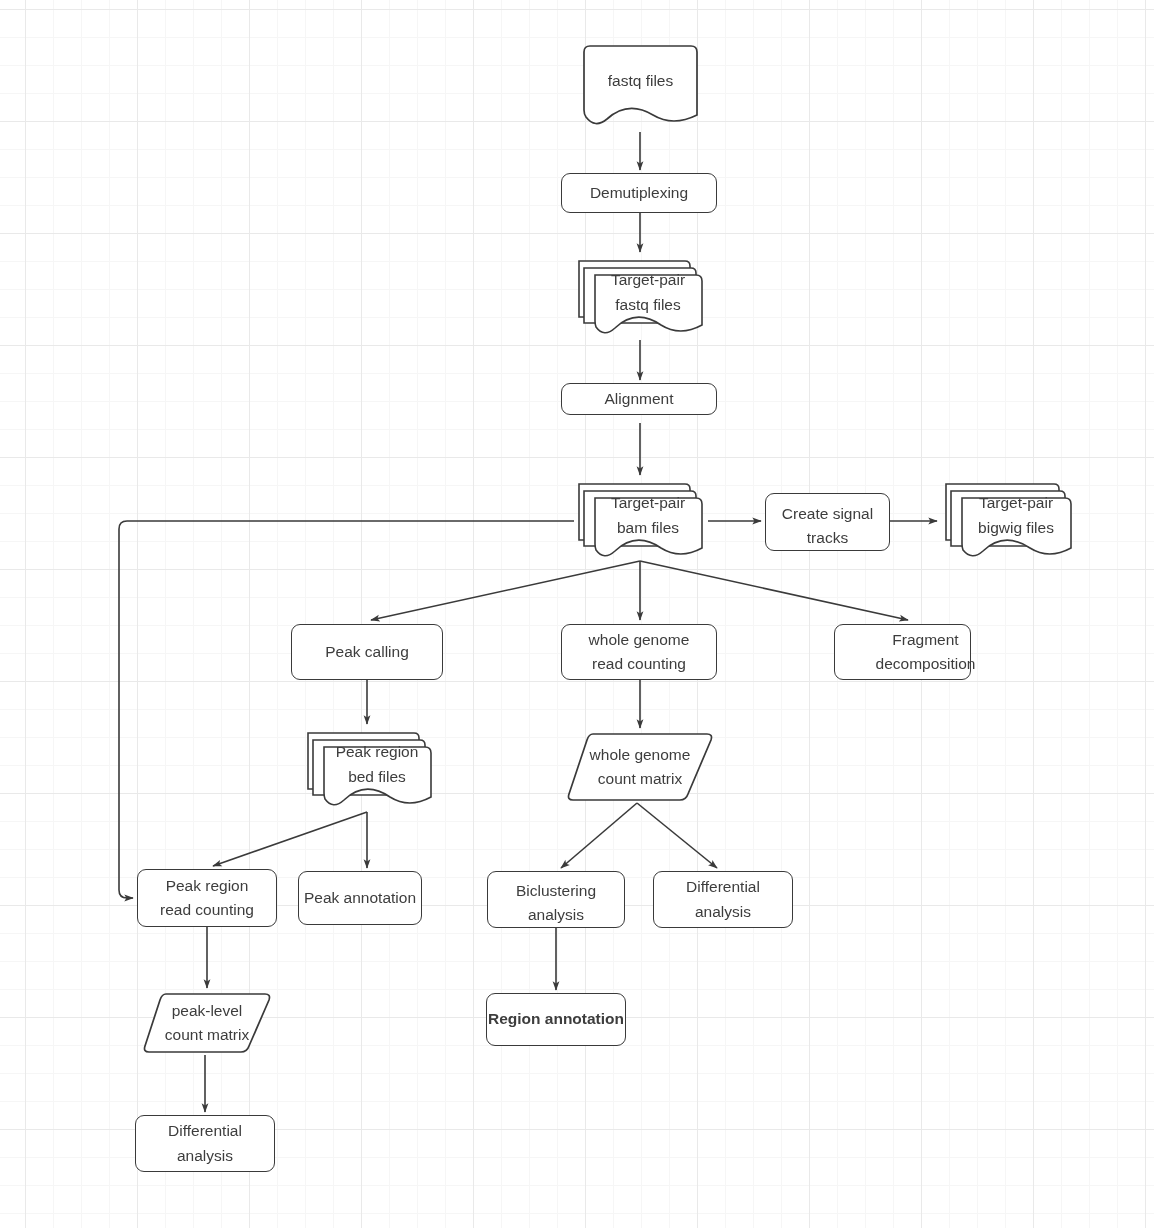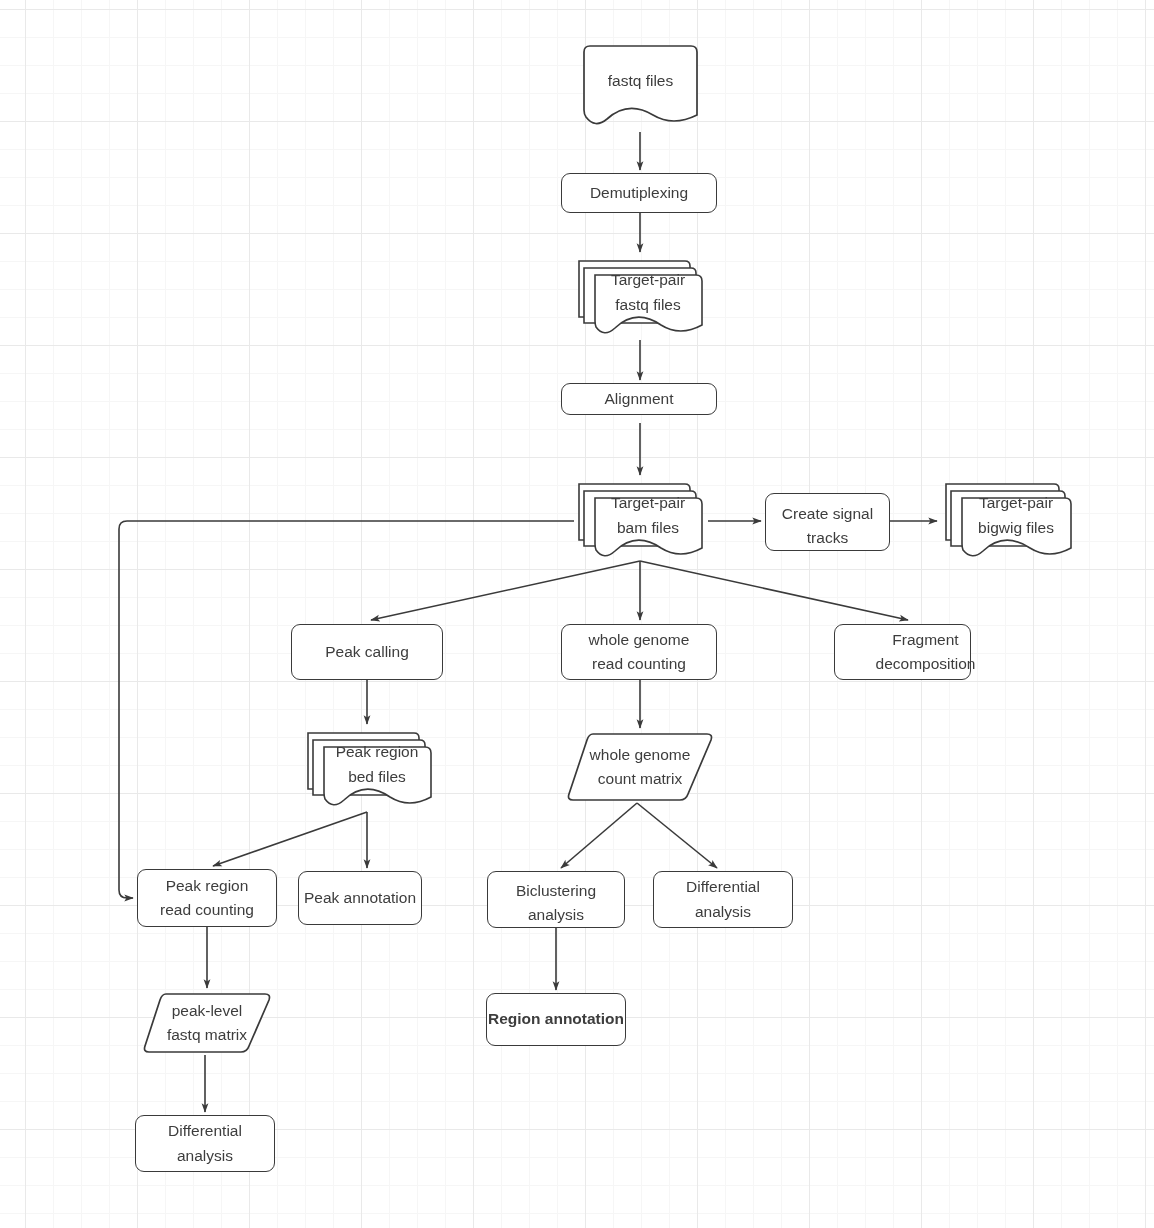--- a/index.html
+++ b/index.html
@@ -226,21 +226,21 @@
   <div class="node proc" style="left:653px;top:871px;width:140px;height:57px;">
     <span class="node-label">Differential
 analysis</span>
   </div>
 
   <div class="node para" style="left:142px;top:991px;width:130px;height:64px;">
     <svg class="shape-svg" viewBox="0 0 130 64" preserveAspectRatio="none">
       <path d="M24,3 L123,3 Q129,3 127,9 L107,55 Q105,61 99,61 L7,61 Q1,61 3,55 L18,9 Q20,3 24,3 Z" fill="#ffffff" stroke="#3a3a3a" stroke-width="1.7" vector-effect="non-scaling-stroke"></path>
     </svg>
     <span class="node-label">peak-level
-fastq matrix</span>
+count matrix</span>
   </div>
 
   <div class="node proc" style="left:486px;top:993px;width:140px;height:53px;font-weight:bold;">
     <span class="node-label">Region annotation</span>
   </div>
 
   <div class="node proc" style="left:135px;top:1115px;width:140px;height:57px;">
     <span class="node-label">Differential
 analysis</span>
   </div>

